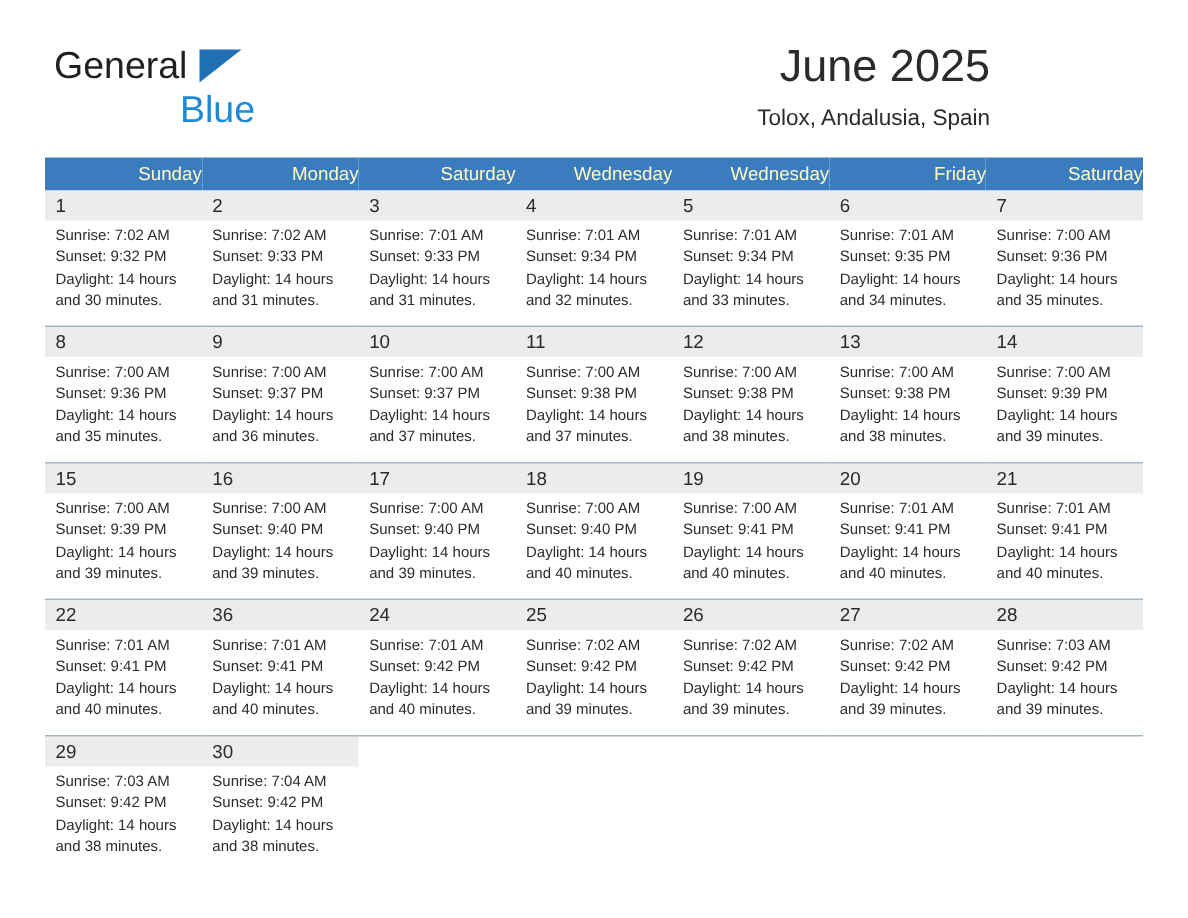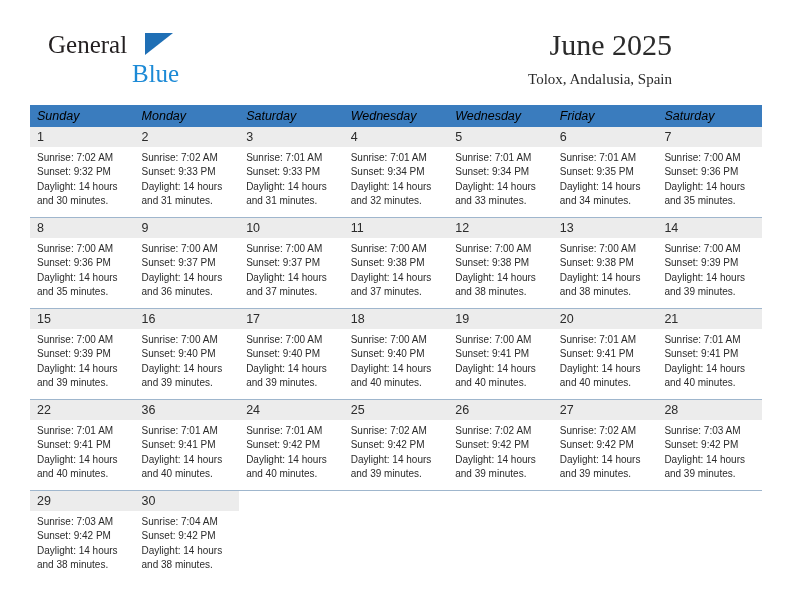--- a/index.html
+++ b/index.html
@@ -18,25 +18,24 @@
   .page {
     position: relative;
     width: 792px;
     height: 612px;
     box-sizing: border-box;
   }
 
   
   .header {
     position: absolute;
-    left: 12px;
+    left: 0;
     top: 0;
     width: 696px;
     height: 100px;
-    font-family: Liberation Serif, serif;
   }
   .brand {
     position: absolute;
     left: 36px;
     top: 32px;
     width: 240px;
     height: 56px;
     line-height: 1;
   }
   .brand-row1 {
@@ -88,28 +87,27 @@
   .calendar {
     position: absolute;
     left: 30px;
     top: 105px;
     width: 732px;
     border-collapse: collapse;
     table-layout: fixed;
   }
   .calendar th {
     background: #3a7cbe;
-    color: #000000;
+    color: #fef9c3;
     font-size: 12.5px;
     font-weight: normal;
-    text-align: left;
+    text-align: right;
     padding: 4px 0 4px 7px;
     height: 13px;
     border: none;
-    font-style: italic;
   }
   .week-row > td {
     vertical-align: top;
     padding: 0;
     border: none;
     border-top: 1px solid #9fb6cd;
     height: 90px;
   }
   .week-row:first-of-type > td {
     border-top: none;

